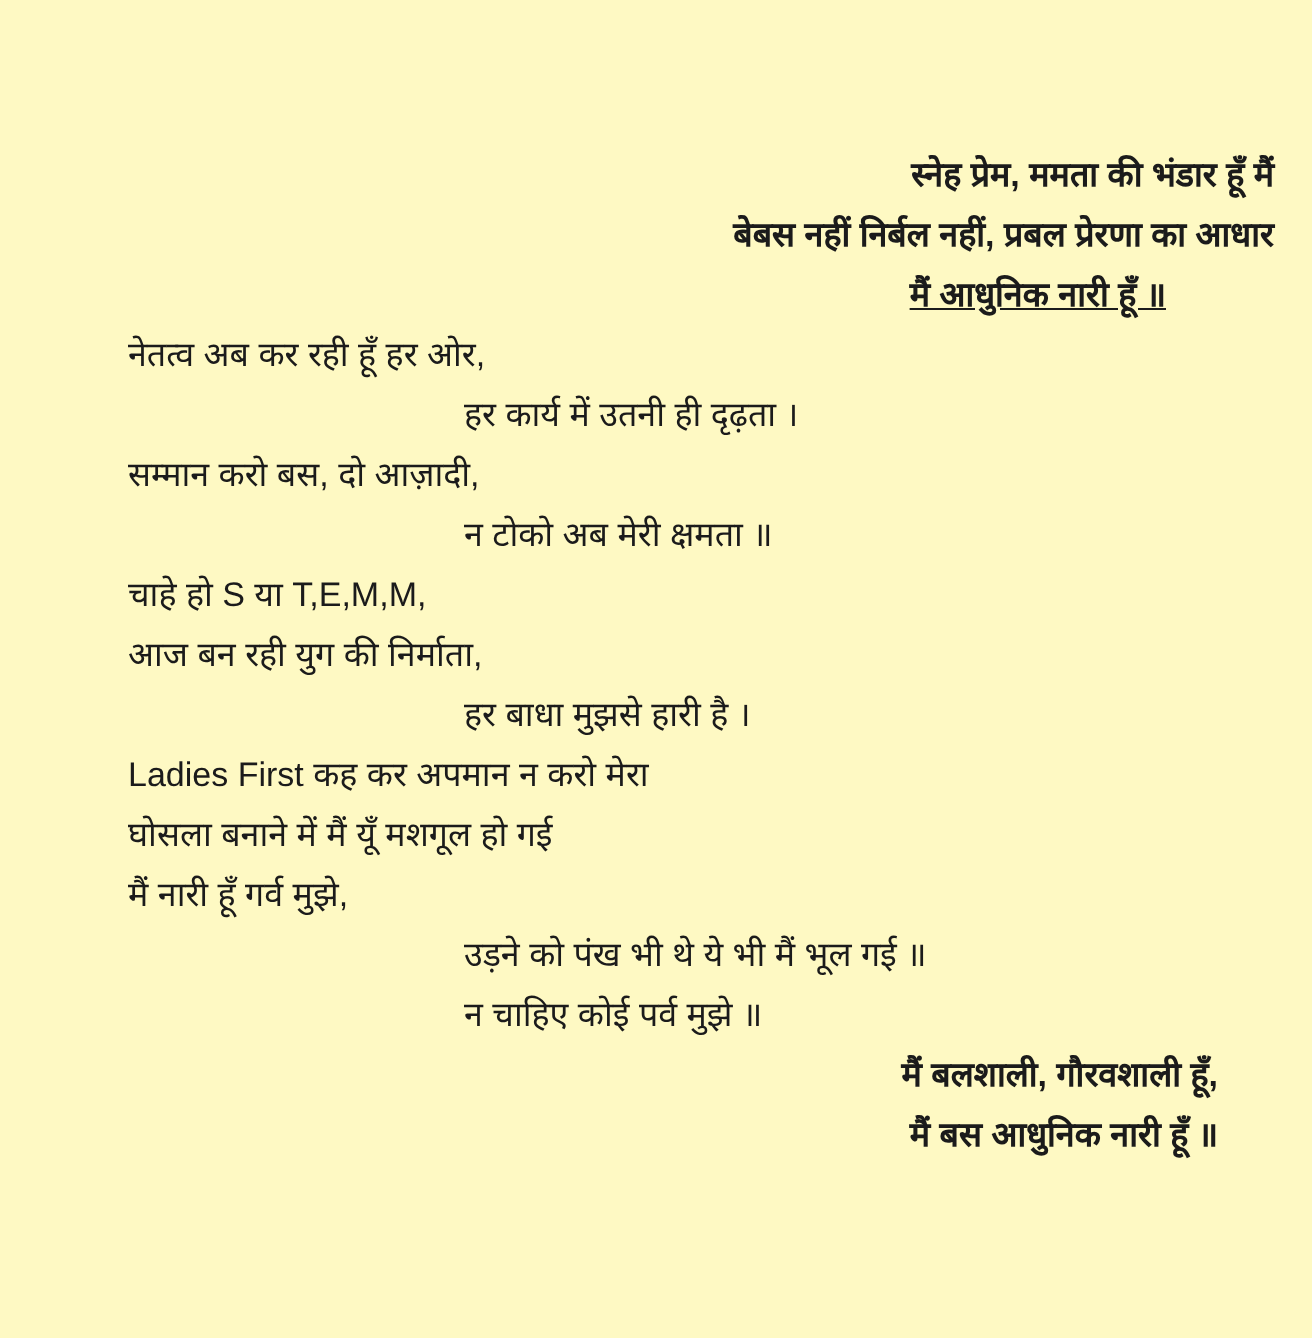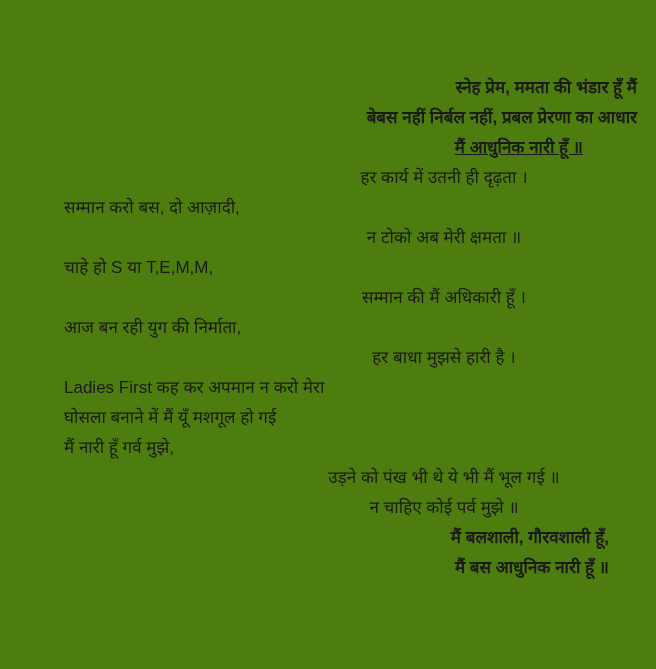--- a/index.html
+++ b/index.html
@@ -9,63 +9,62 @@
   body {
     width: 656px;
     height: 669px;
     background: #ffffff;
     overflow: hidden;
   }
   .page {
     position: relative;
     width: 656px;
     height: 669px;
-    background: #4d7c0f;
+    background: #fef9c3;
     box-sizing: border-box;
     padding-top: 73px;
     font-family: "Liberation Sans", "DejaVu Sans", sans-serif;
     color: #1b1b1b;
     font-size: 17px;
   }
   .line {
     box-sizing: border-box;
     width: 100%;
     height: 30px;
     line-height: 30px;
     white-space: nowrap;
     padding-left: 64px;
   }
   .line.bold {
     font-weight: 700;
   }
   .line.indent {
     padding-left: 232px;
-    text-align: center;
   }
   .line.right {
     text-align: right;
     padding-left: 0;
   }
   .line.right.mr-19 { padding-right: 19px; }
   .line.right.mr-73 { padding-right: 73px; text-decoration: underline; }
   .line.right.mr-77 { padding-right: 47px; }
 </style>
 </head>
 <body>
 
 <div class="page">
   <div class="line right bold mr-19">स्नेह  प्रेम, ममता की भंडार हूँ मैं</div>
   <div class="line right bold mr-19">बेबस नहीं निर्बल नहीं, प्रबल प्रेरणा का आधार</div>
   <div class="line right bold mr-73">मैं आधुनिक नारी हूँ ॥</div>
 
+  <div class="line">नेतत्व अब कर रही हूँ हर ओर,</div>
   <div class="line indent">हर कार्य में उतनी ही दृढ़ता ।</div>
   <div class="line">सम्मान करो बस, दो आज़ादी,</div>
   <div class="line indent">न टोको अब मेरी क्षमता ॥</div>
   <div class="line">चाहे हो S या T,E,M,M,</div>
-  <div class="line indent">सम्मान की मैं अधिकारी हूँ ।</div>
   <div class="line">आज बन रही युग की निर्माता,</div>
   <div class="line indent">हर बाधा मुझसे हारी है ।</div>
   <div class="line">Ladies First कह कर अपमान न करो मेरा</div>
   <div class="line">घोसला बनाने में मैं यूँ मशगूल हो गई</div>
   <div class="line">मैं नारी हूँ गर्व मुझे,</div>
   <div class="line indent">उड़ने को पंख भी थे ये भी मैं भूल गई ॥</div>
   <div class="line indent">न चाहिए कोई पर्व मुझे ॥</div>
 
   <div class="line right bold mr-77">मैं बलशाली, गौरवशाली हूँ,</div>
   <div class="line right bold mr-77">मैं बस आधुनिक नारी हूँ ॥</div>

